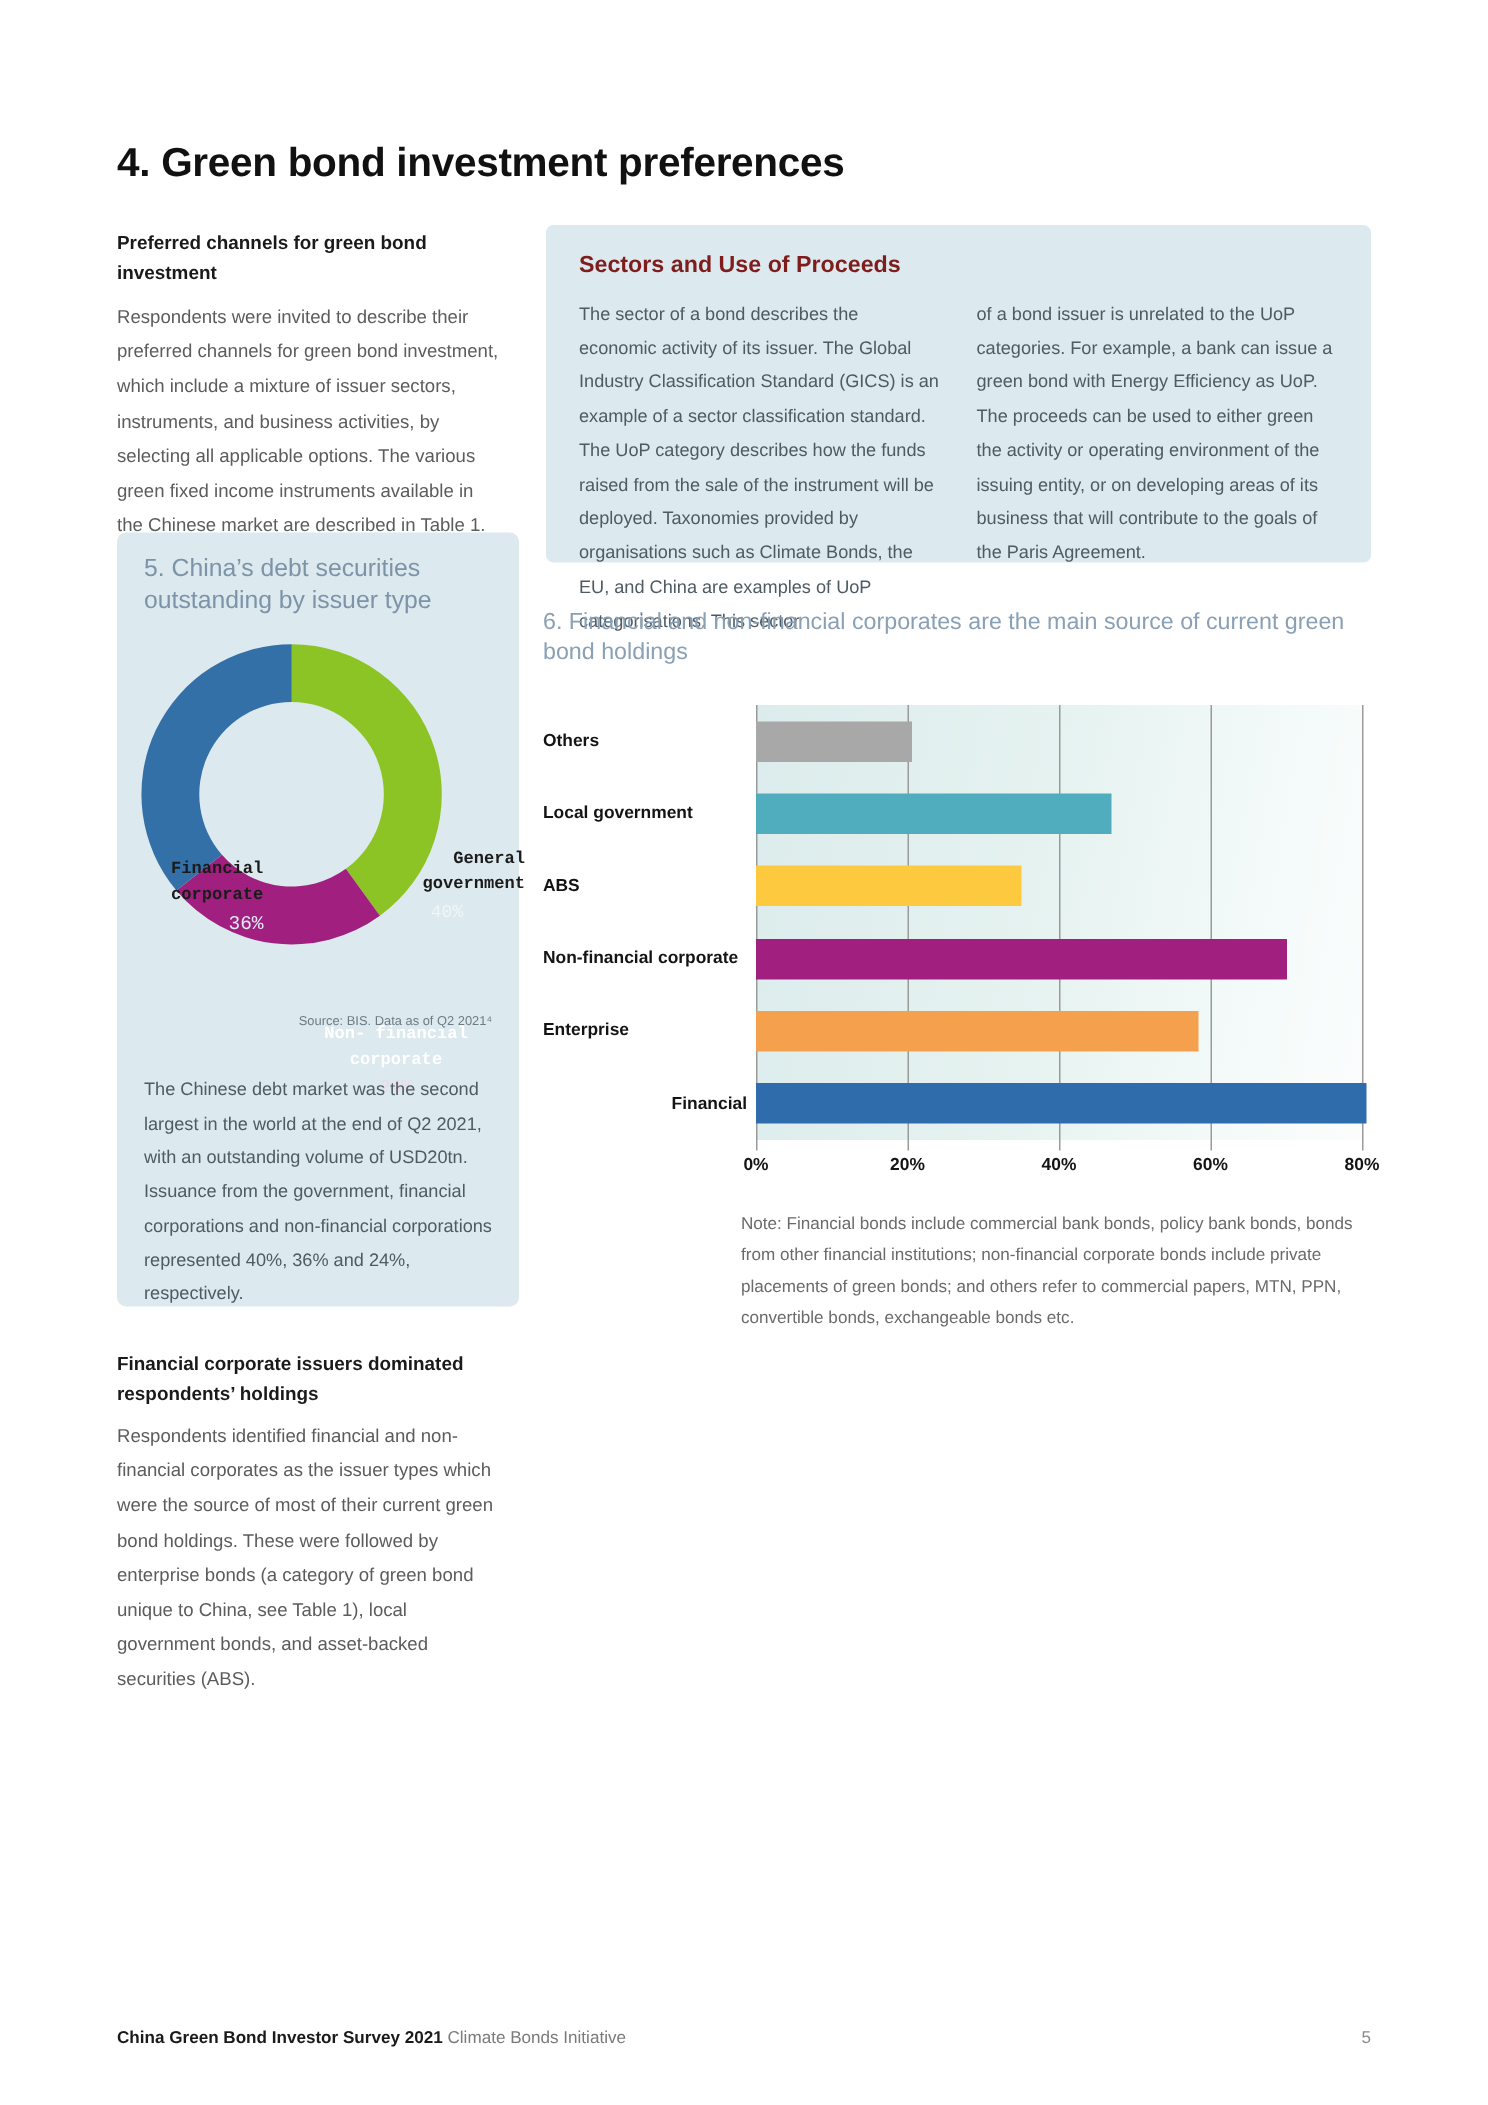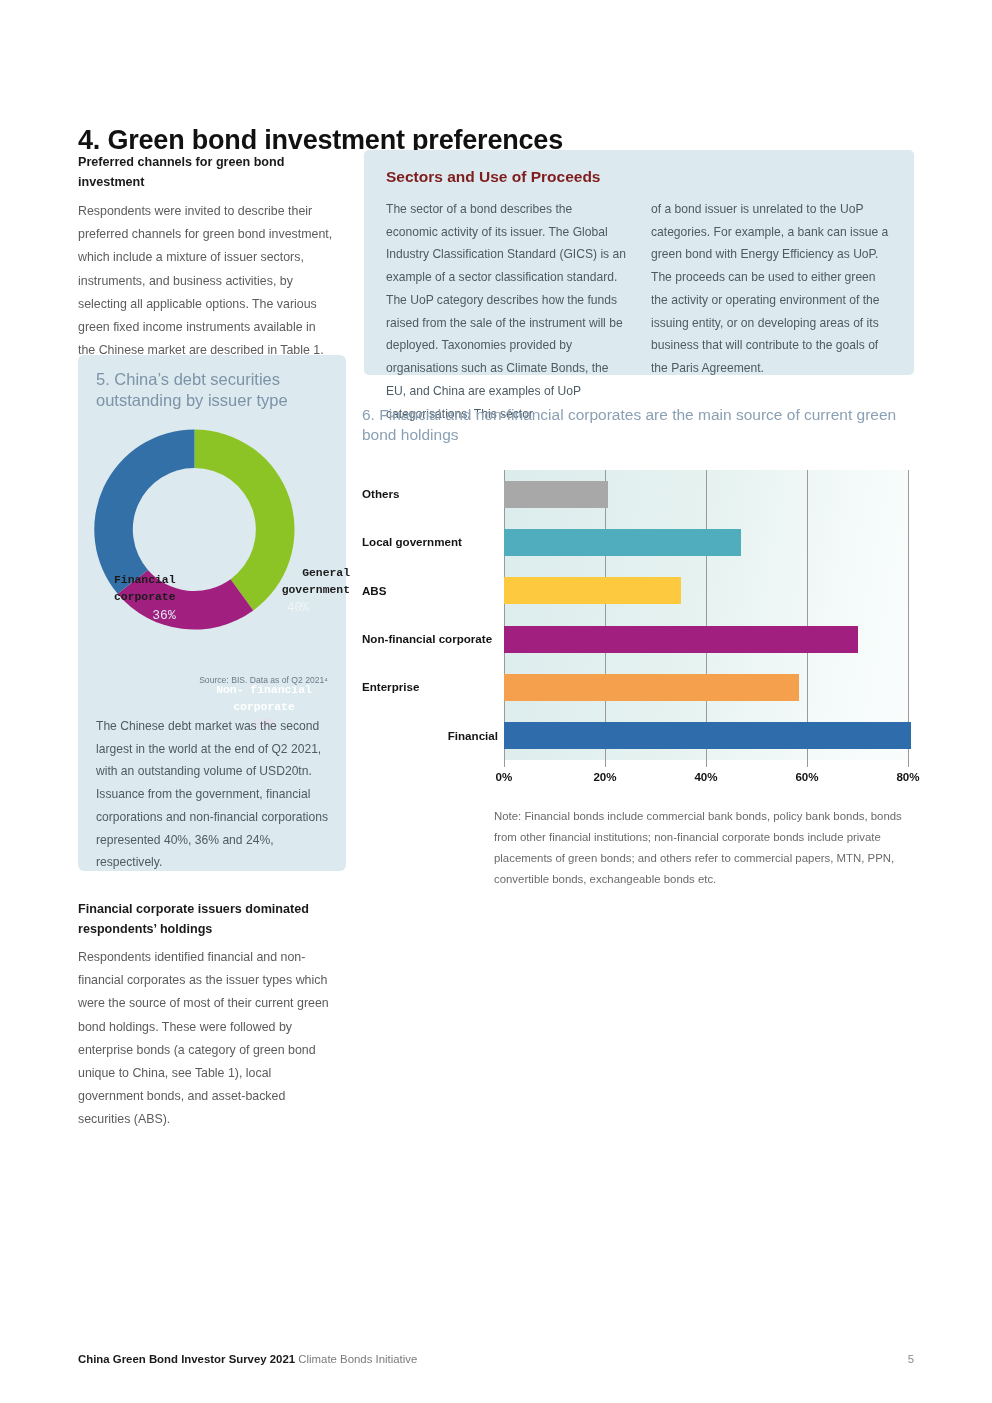--- a/index.html
+++ b/index.html
@@ -19,21 +19,20 @@
 
   
   .section-title {
     position: absolute;
     left: 78px;
     top: 93px;
     font-size: 27px;
     font-weight: bold;
     color: #111111;
     letter-spacing: -0.2px;
-    margin-top: 32px;
   }
 
   
   .left-head {
     position: absolute;
     left: 78px;
     top: 153px;
     width: 255px;
     font-size: 12.6px;
     font-weight: bold;

